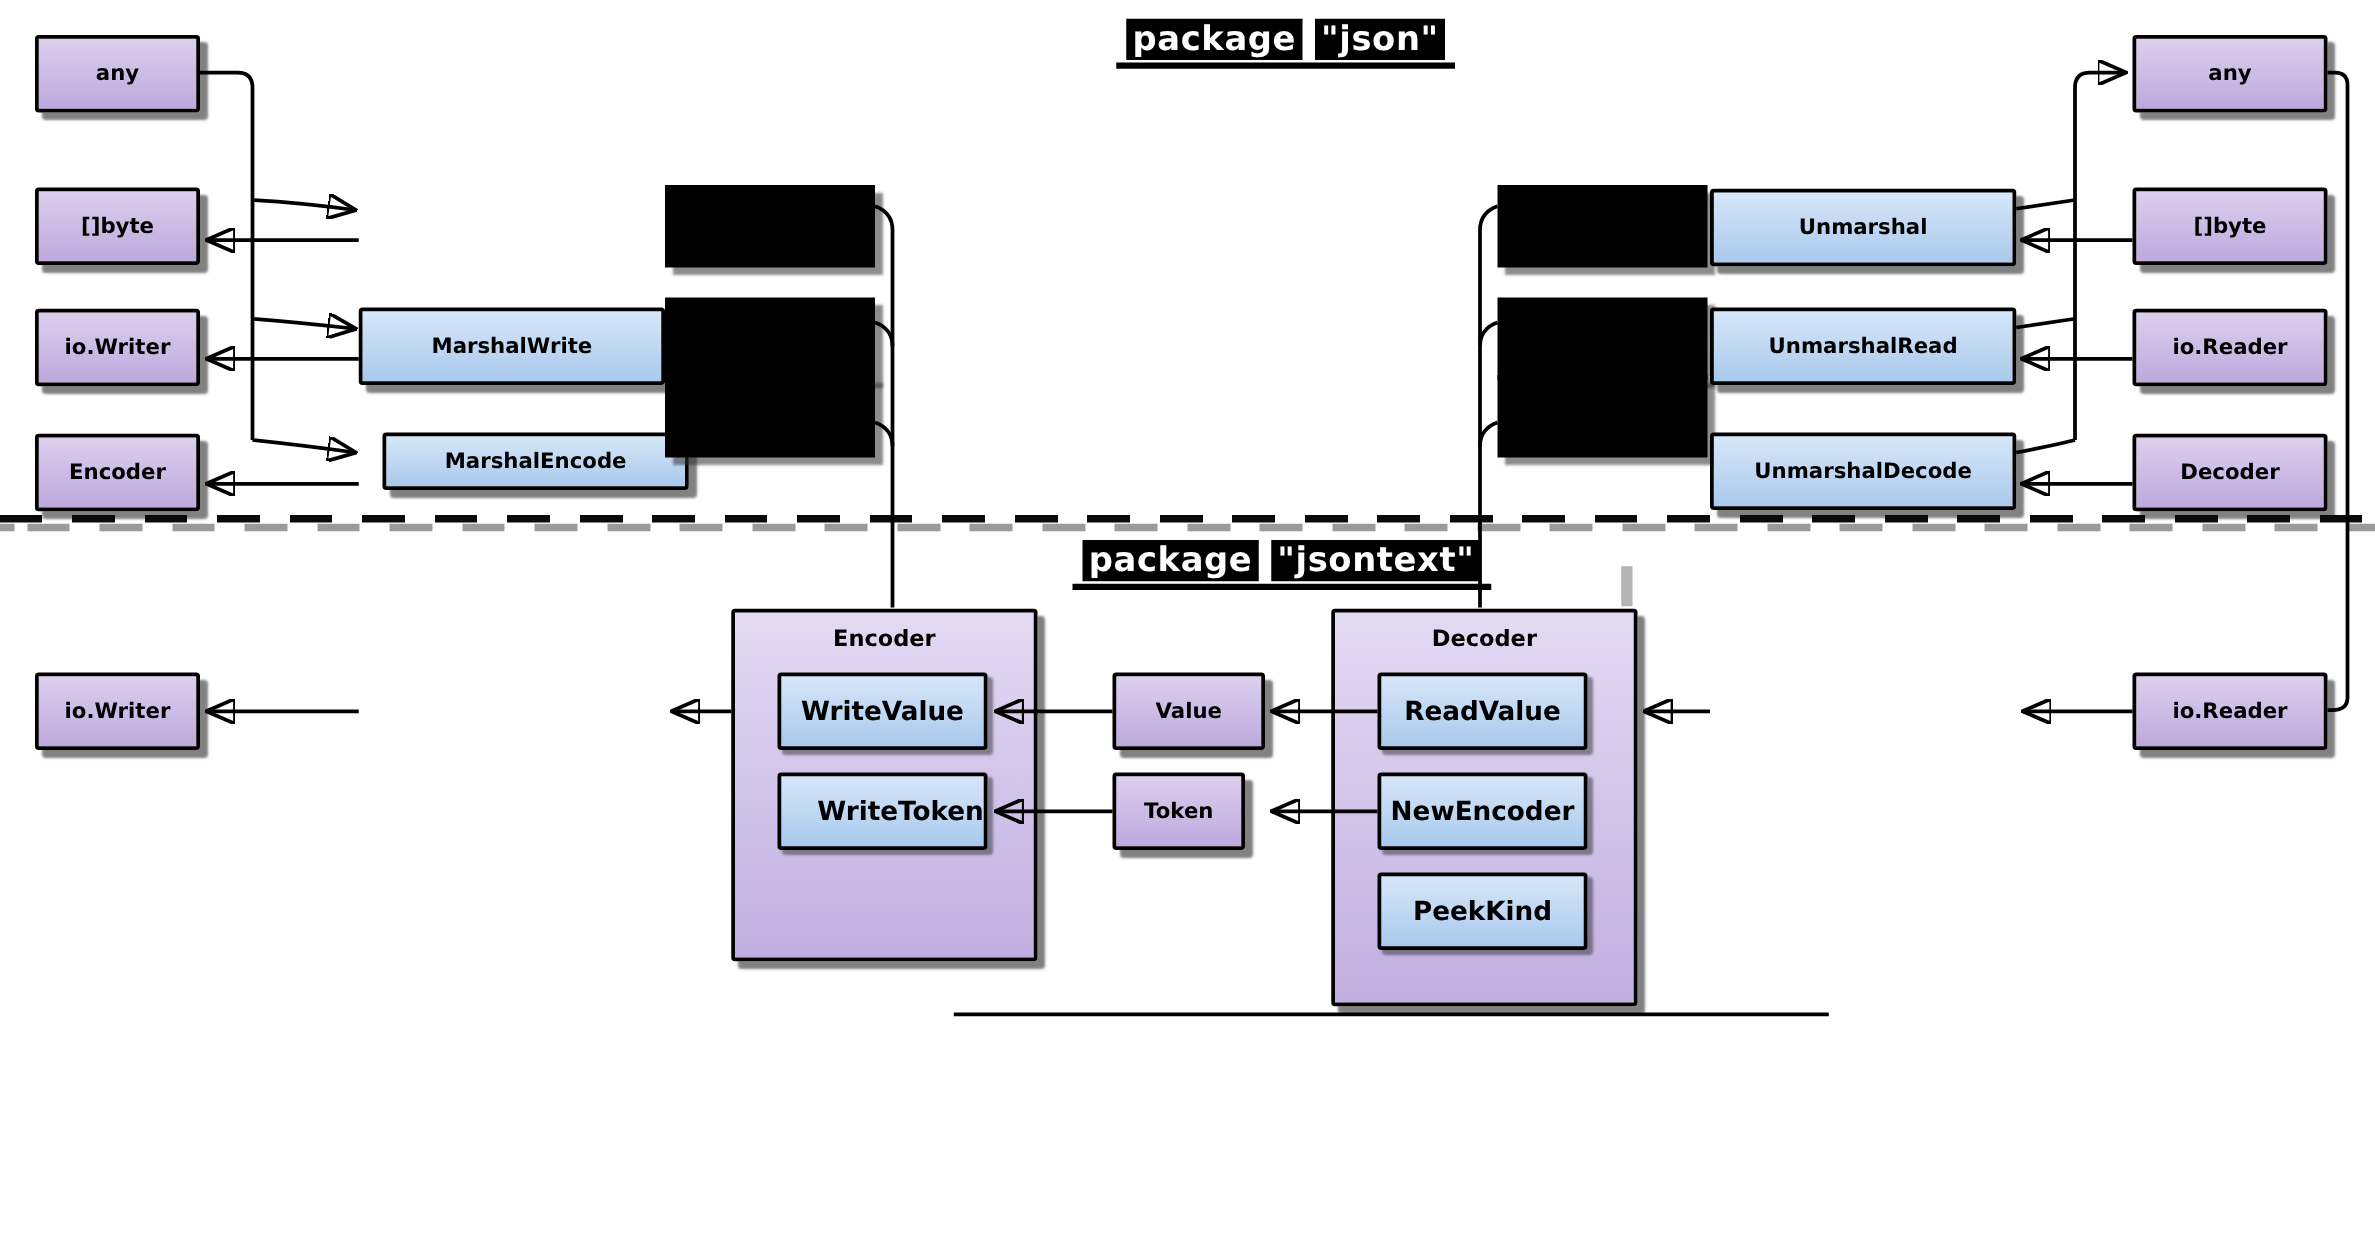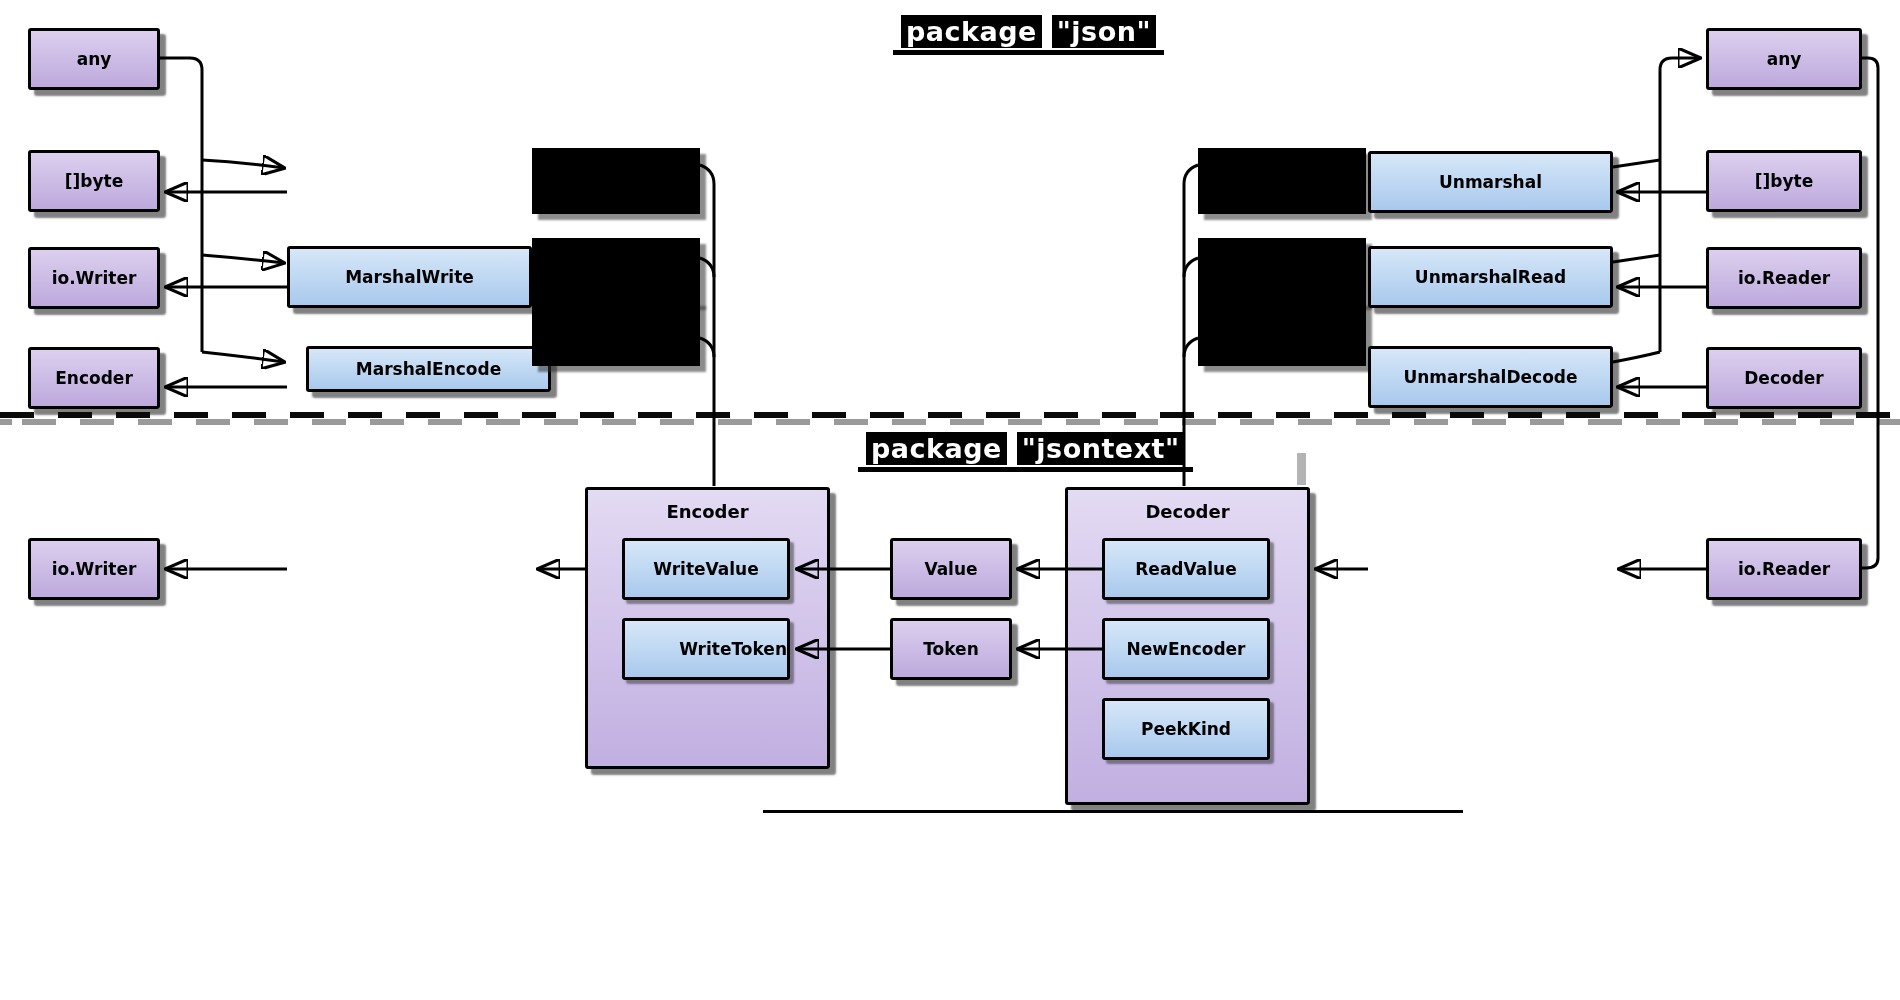--- a/index.html
+++ b/index.html
@@ -18,21 +18,21 @@
     position:absolute;border:3px solid #000;border-radius:3px;box-sizing:border-box;
     background:linear-gradient(180deg,#e3daf3 0%,#c1afe1 100%);
     box-shadow:6px 6px 2px rgba(45,45,45,.6);
   }
   .container-title{
     position:absolute;left:0;right:0;top:11px;text-align:center;
     font-weight:bold;font-size:18px;color:#000;
   }
   .inner-node{
     position:absolute;display:flex;align-items:center;justify-content:center;
-    border:3px solid #000;border-radius:3px;font-weight:bold;font-size:17px;color:#000;
+    border:3px solid #000;border-radius:3px;font-weight:bold;font-size:21px;color:#000;
     box-sizing:border-box;box-shadow:4px 4px 2px rgba(45,45,45,.5);
     background:linear-gradient(180deg,#d6e7f8 0%,#a9c9ed 100%);
   }
   .black-rect{position:absolute;background:#000;box-shadow:6px 6px 2px rgba(45,45,45,.55);}
   .pkg-title{
     position:absolute;font-size:27px;font-weight:bold;letter-spacing:.5px;color:#000;
     border-bottom:5px solid #000;padding:0 8px 3px 8px;white-space:nowrap;
   }
   .pkg-title .hl{background:#000;color:#fff;padding:1px 5px;}
   .dash-row{position:absolute;left:0;width:1900px;height:6px;}
@@ -124,21 +124,21 @@
       <span>WriteValue</span>
     </div>
     <div class="inner-node" style="left:34px;top:128px;width:168px;height:62px;justify-content:flex-end;">
       <span>WriteToken</span>
     </div>
   </div>
 
   <div class="node purple" style="left:890px;top:538px;width:122px;height:62px;">
     <span>Value</span>
   </div>
-  <div class="node purple" style="left:890px;top:618px;width:122px;height:62px;">
+  <div class="node purple" style="left:890px;top:618px;width:106px;height:62px;">
     <span>Token</span>
   </div>
 
   <div class="container-node" style="left:1065px;top:487px;width:245px;height:318px;">
     <div class="container-title">Decoder</div>
     <div class="inner-node" style="left:34px;top:48px;width:168px;height:62px;">
       <span>ReadValue</span>
     </div>
     <div class="inner-node" style="left:34px;top:128px;width:168px;height:62px;">
       <span>NewEncoder</span>

